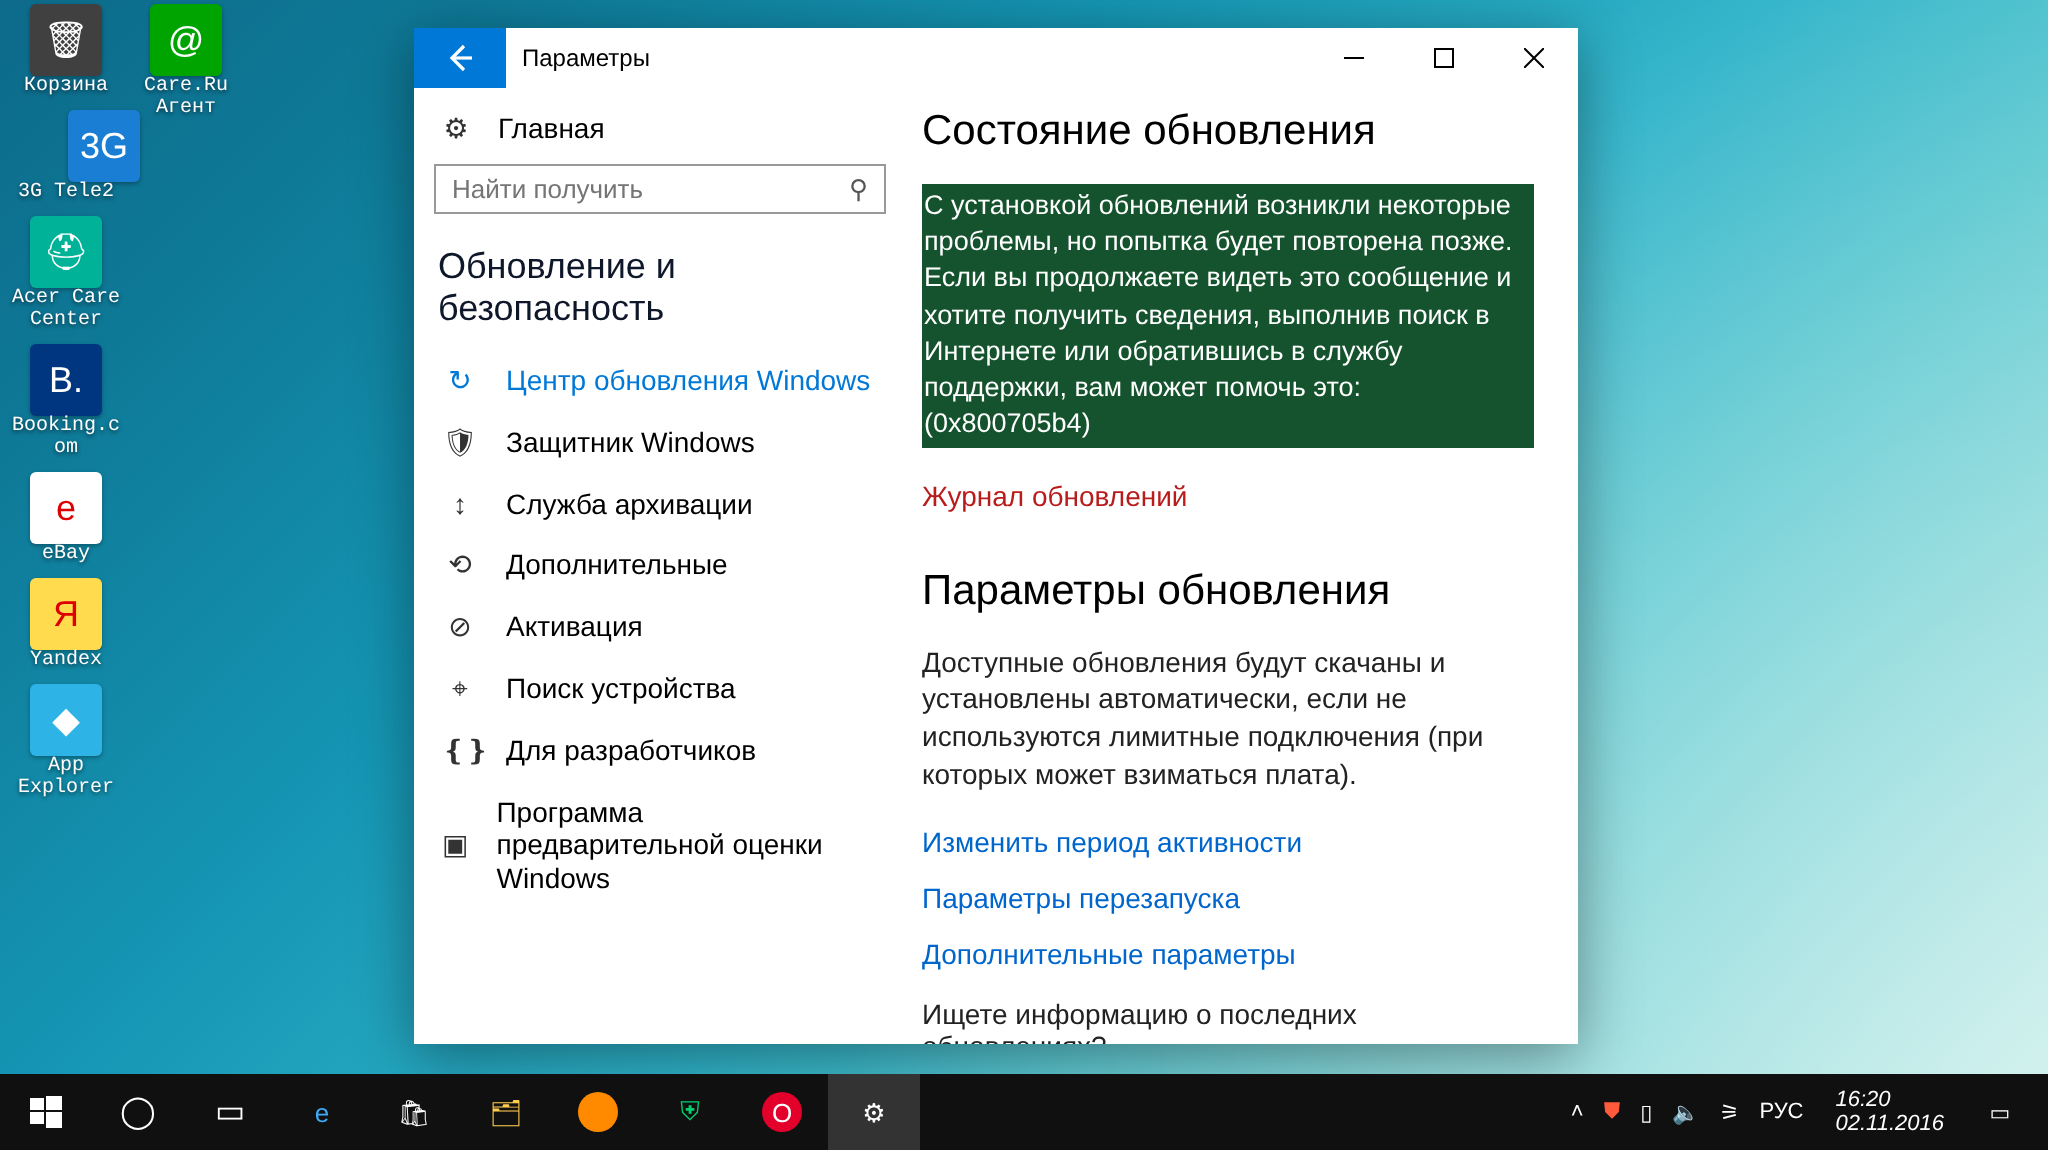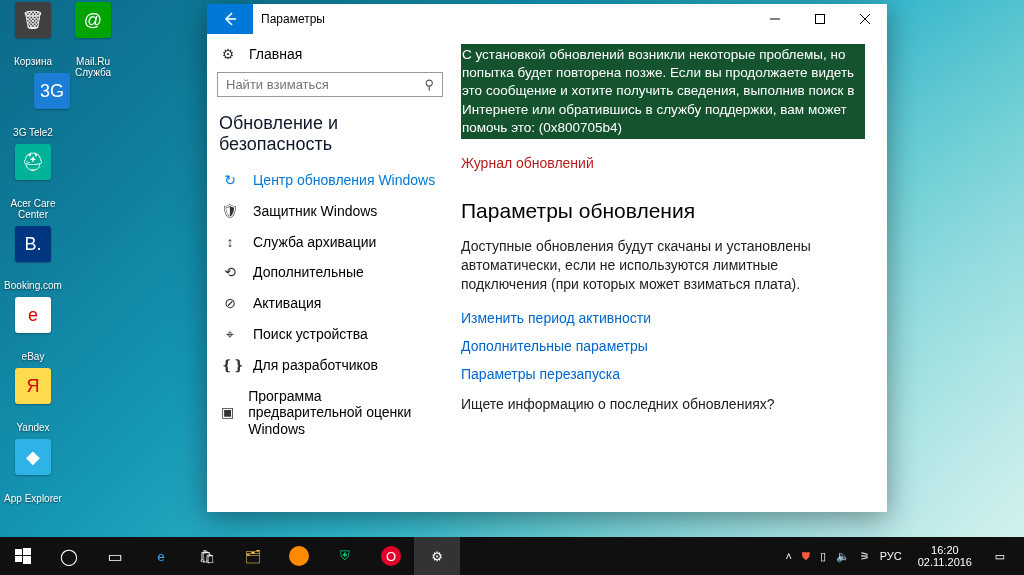--- a/index.html
+++ b/index.html
@@ -12,24 +12,24 @@
   }
   .desktop::before{
     content:""; position:absolute; inset:0;
     background: radial-gradient(circle at 110% 110%, rgba(255,255,255,0.6) 0%, rgba(255,255,255,0) 55%);
   }
   
   .icons { position: absolute; top: 2px; left: 4px; display: flex; flex-direction: column; gap: 6px; }
   .icons-col2 { position:absolute; top:2px; left:64px; display:flex; flex-direction:column; gap:6px;}
   .dicon { width: 58px; display:flex; flex-direction:column; align-items:center; cursor:default; }
   .dicon .tile { width: 36px; height: 36px; border-radius: 3px; display:flex; align-items:center; justify-content:center; font-size:18px; color:#fff; box-shadow: 0 1px 2px rgba(0,0,0,0.3);}
-  .dicon .lbl { color:#fff; font-size:10px; text-align:center; margin-top:18px; text-shadow:0 1px 2px rgba(0,0,0,0.6); line-height:1.1; max-width:58px; word-wrap:break-word;}
+  .dicon .lbl { color:#fff; font-size:10px; text-align:center; margin-top:0; text-shadow:0 1px 2px rgba(0,0,0,0.6); line-height:1.1; max-width:58px; word-wrap:break-word;font-family:Liberation Mono, monospace;}
   
   .settings-window {
-    position: absolute; left: 207px; top: 4px; width: 680px; height: 508px;
+    position: absolute; left: 207px; top: 14px; width: 582px; height: 508px;
     background: #fff; box-shadow: 0 6px 28px rgba(0,0,0,0.4); display:flex; flex-direction:column;
     color:#000;
   }
   .titlebar { height: 30px; display:flex; align-items:stretch; border-bottom:0; }
   .back-btn { width:46px; background:#0078d7; color:#fff; display:flex; align-items:center; justify-content:center;}
   .titlebar .title { flex:1; display:flex; align-items:center; padding-left:8px; font-size:12px;}
   .winbtns { display:flex;}
   .winbtn { width:45px; display:flex; align-items:center; justify-content:center; font-size:12px; }
   .window-body { flex:1; display:flex; overflow:hidden;}
   .sidebar { width: 254px; padding: 8px 18px 8px 10px; overflow-y:auto; }
@@ -47,21 +47,21 @@
   .link { color:#b91c1c; font-size:14px; margin-bottom:28px; display:block;}
   .para { font-size:14px; color:#222; line-height:1.35; margin-bottom:16px;}
   .link2 { color:#0066cc; font-size:14px; display:block; margin-bottom:12px;}
   .footq { font-size:14px; color:#222; margin-top:14px;}
   
   .taskbar { position:absolute; left:0; right:0; bottom:0; height:38px; background:#101010; display:flex; align-items:center; color:#fff;}
   .tb-btn { width:46px; height:100%; display:flex; align-items:center; justify-content:center; font-size:16px; color:#fff;}
   .tb-btn.active { background:#333;}
   .appico { width:20px; height:20px; border-radius:3px; display:flex; align-items:center; justify-content:center; font-size:13px;}
   .tray { margin-left:auto; display:flex; align-items:center; gap:10px; padding-right:6px; font-size:11px;}
-  .tray .clock { text-align:center; line-height:1.1; margin-left:6px;}
+  .tray .clock { line-height:1.1; margin-left:6px;font-style:italic;}
   .tray .small { font-size:11px;}
   .notif { width:36px; height:100%; display:flex; align-items:center; justify-content:center;}
   svg { display:block; }
 </style>
 </head>
 <body>
 
 <div class="desktop"></div>
 
 <div class="icons" id="col1">
@@ -90,21 +90,21 @@
       <div class="lbl">Yandex</div>
     </div>
     <div class="dicon">
       <div class="tile" style="background: rgb(45, 179, 230);">◆</div>
       <div class="lbl">App Explorer</div>
     </div>
   </div>
 <div class="icons-col2" id="col2">
     <div class="dicon">
       <div class="tile" style="background: rgb(0, 164, 0);">@</div>
-      <div class="lbl">Mail.Ru Служба</div>
+      <div class="lbl">Care.Ru Агент</div>
     </div>
   </div>
 
 <div class="settings-window">
   <div class="titlebar">
     <div class="back-btn">
       <svg width="16" height="16" viewBox="0 0 16 16">
           <path d="M10 2 L4 8 L10 14" stroke="#fff" stroke-width="1.6" fill="none"></path>
           <path d="M4 8 H14" stroke="#fff" stroke-width="1.6"></path>
         </svg>
@@ -128,21 +128,21 @@
         </div>
     </div>
   </div>
   <div class="window-body">
     <div class="sidebar">
       <div class="home-row">
         <span class="nicon">⚙</span>
         <span>Главная</span>
       </div>
       <div class="search-box">
-        <span style="color:#757575">Найти взиматься</span>
+        <span style="color:#757575">Найти получить</span>
         <span style="color:#555">⚲</span>
       </div>
       <div class="section-title">Обновление и безопасность</div>
       <div id="navlist">
           <div class="nav-item active">
             <span class="nicon">↻</span>
             <span>Центр обновления Windows</span>
           </div>
           <div class="nav-item">
             <span class="nicon">🛡</span>
@@ -168,27 +168,28 @@
             <span class="nicon">❴❵</span>
             <span>Для разработчиков</span>
           </div>
           <div class="nav-item">
             <span class="nicon">▣</span>
             <span>Программа предварительной оценки Windows</span>
           </div>
         </div>
     </div>
     <div class="content">
+      <h2>Состояние обновления</h2>
       <div class="err-block">С установкой обновлений возникли некоторые проблемы, но попытка будет повторена позже. Если вы продолжаете видеть это сообщение и хотите получить сведения, выполнив поиск в Интернете или обратившись в службу поддержки, вам может помочь это: (0x800705b4)</div>
       <a class="link">Журнал обновлений</a>
       <h2>Параметры обновления</h2>
       <div class="para">Доступные обновления будут скачаны и установлены автоматически, если не используются лимитные подключения (при которых может взиматься плата).</div>
       <a class="link2">Изменить период активности</a>
+      <a class="link2">Параметры перезапуска</a>
       <a class="link2">Дополнительные параметры</a>
-      <a class="link2">Параметры перезапуска</a>
       <div class="footq">Ищете информацию о последних обновлениях?</div>
     </div>
   </div>
 </div>
 
 <div class="taskbar">
   <div class="tb-btn">
     <svg width="16" height="16" viewBox="0 0 16 16">
         <rect x="0" y="1" width="7" height="6" fill="#fff"></rect>
         <rect x="8" y="0" width="8" height="7" fill="#fff"></rect>

